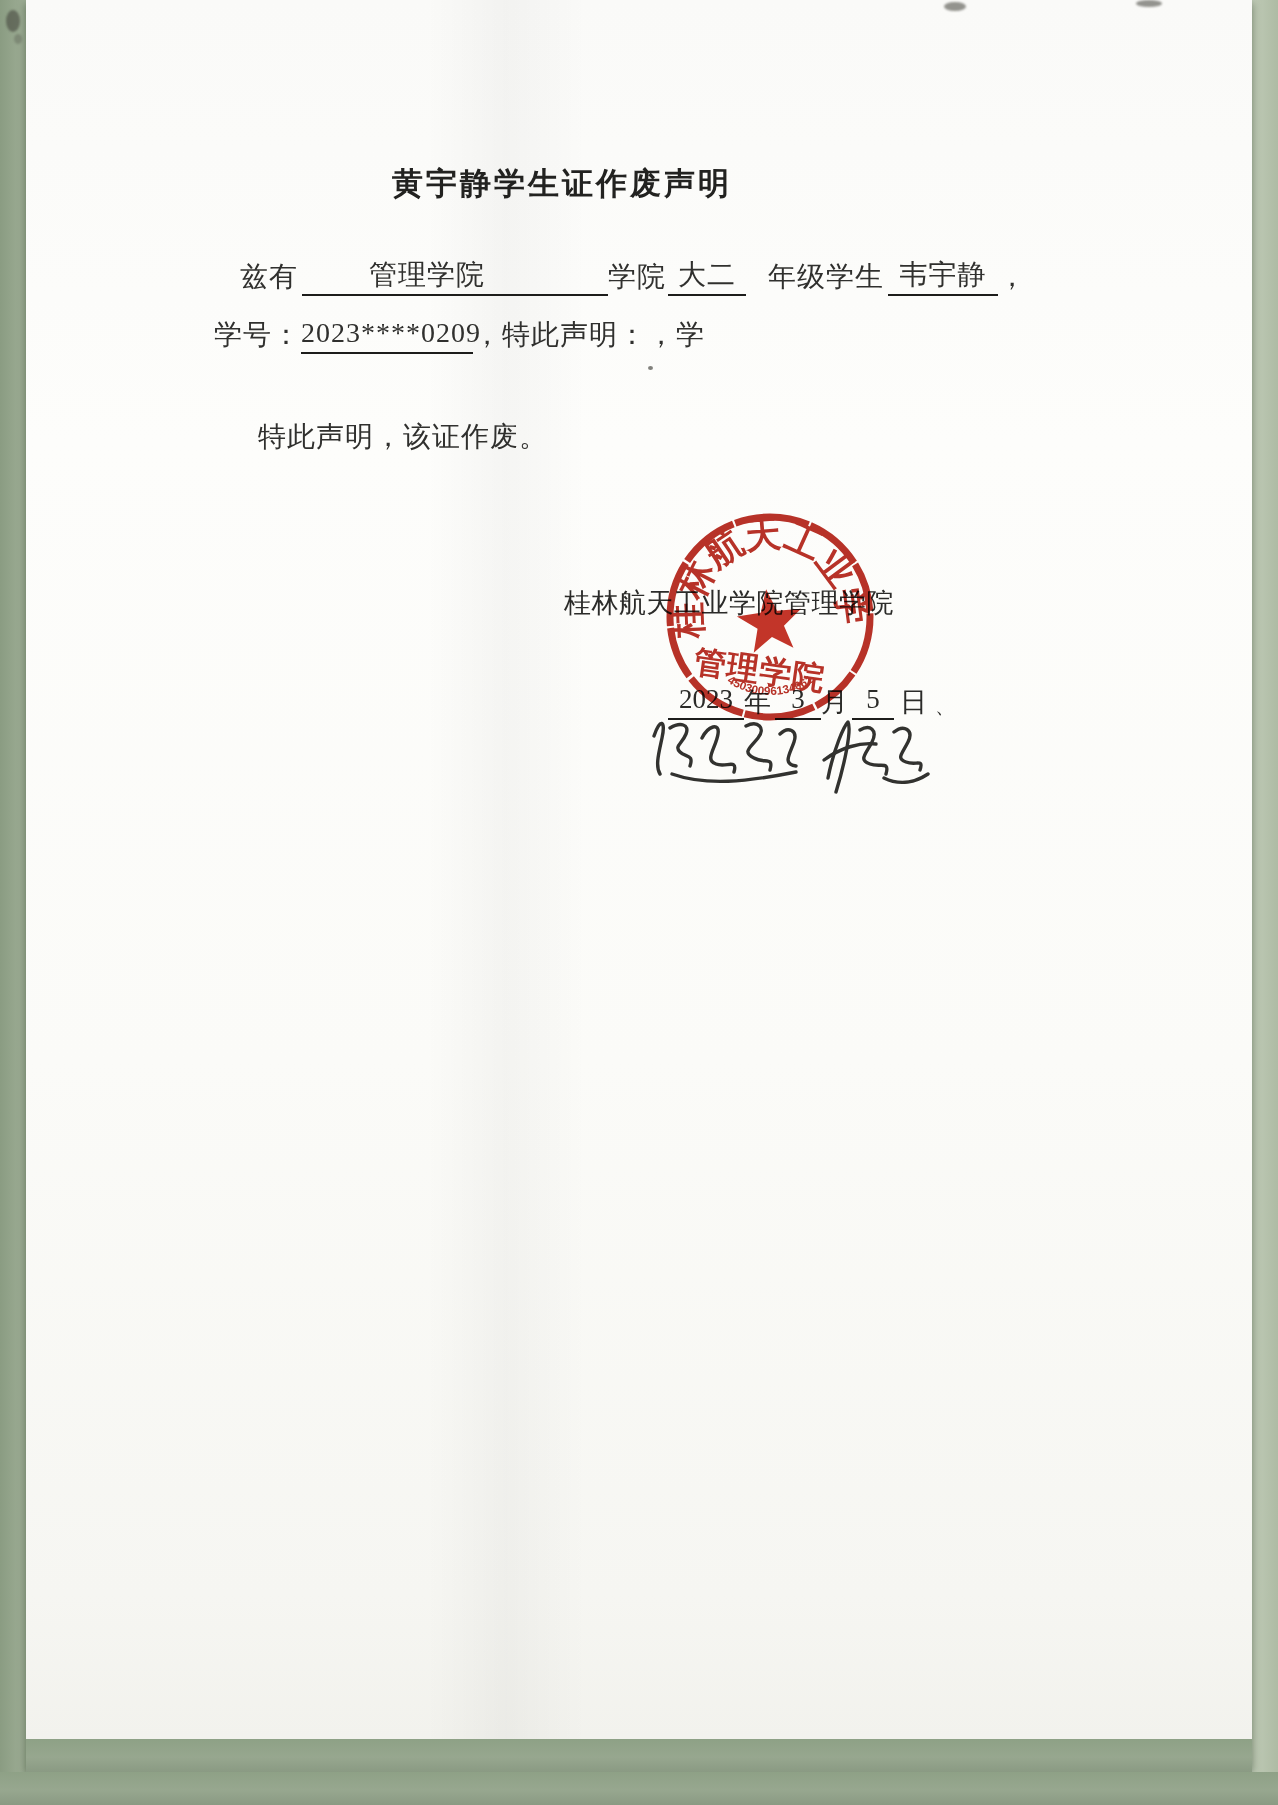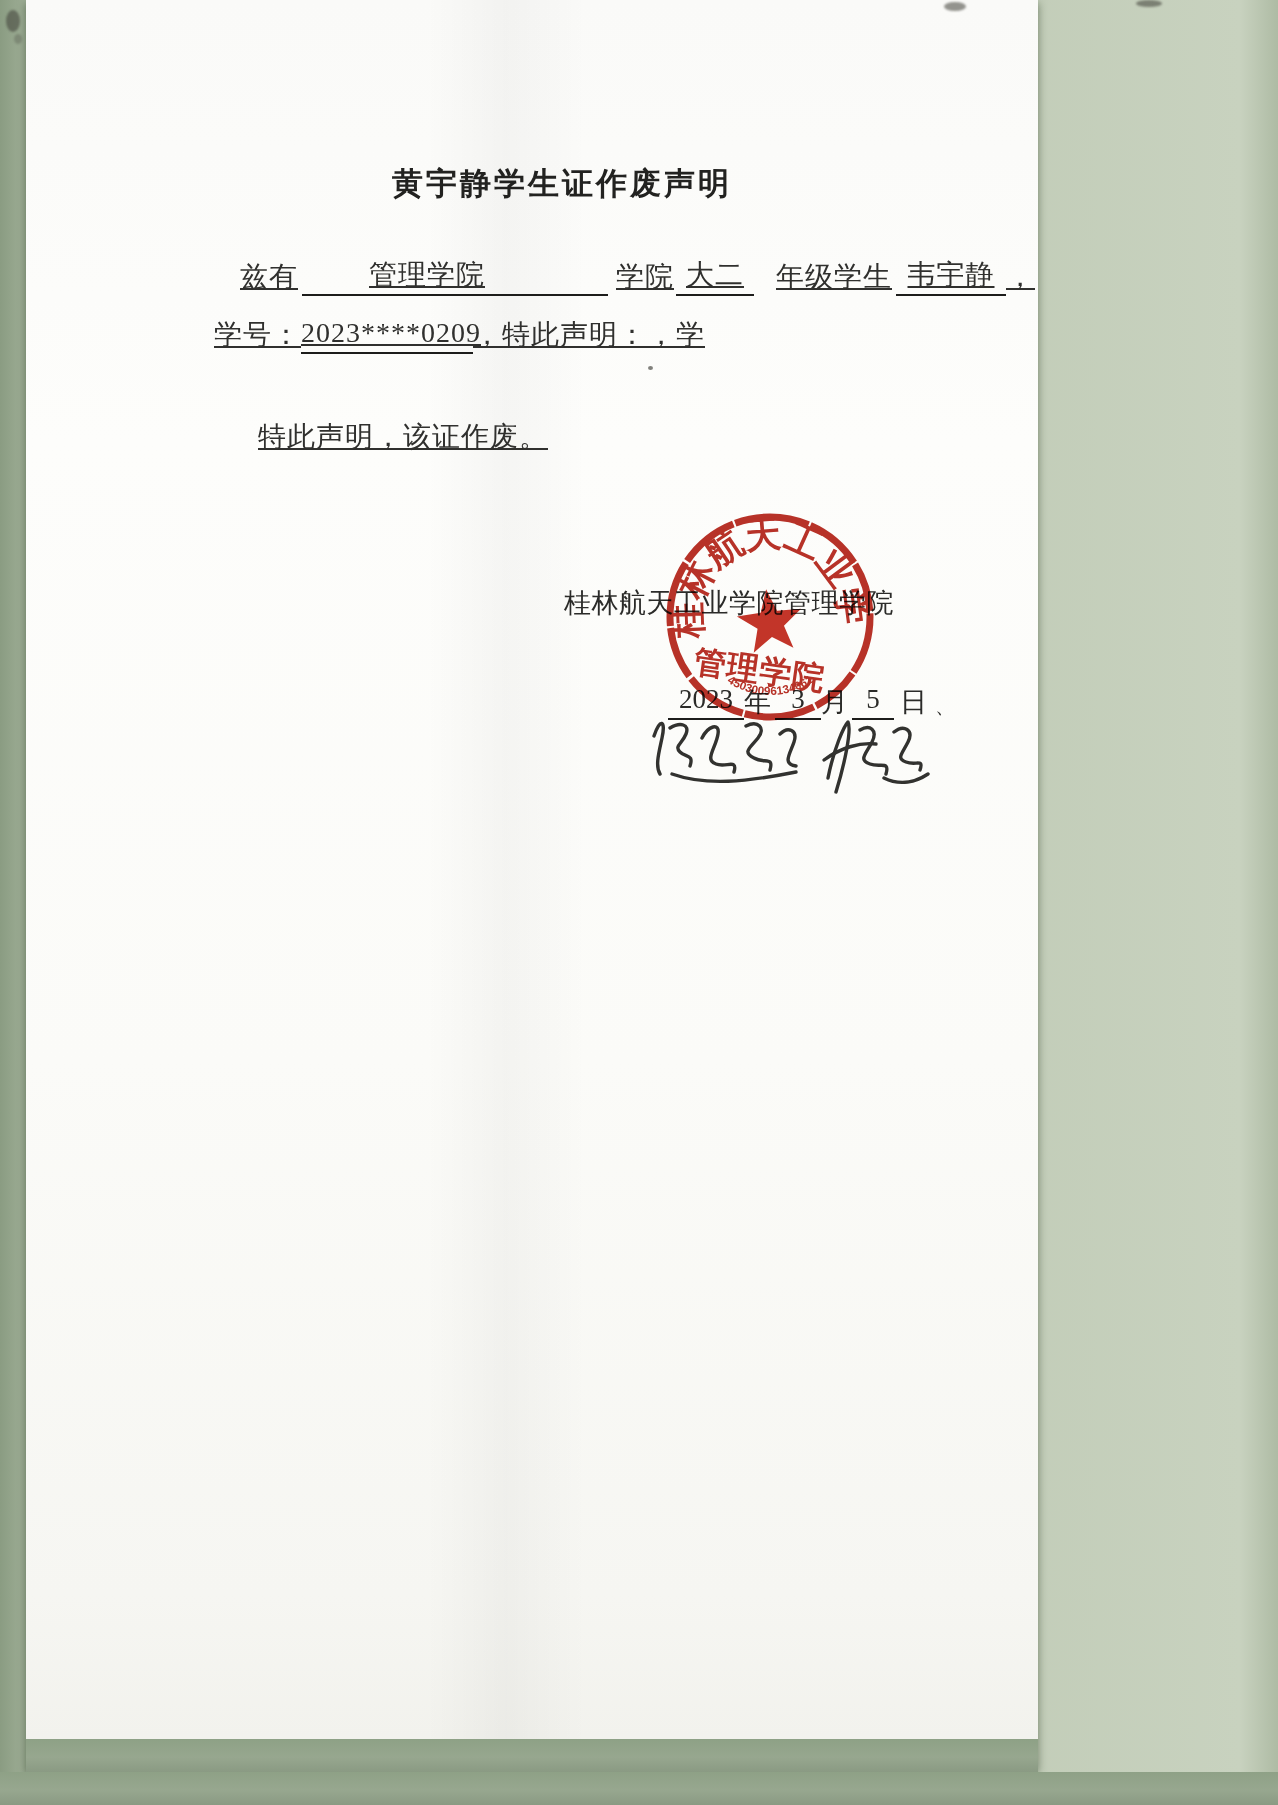--- a/index.html
+++ b/index.html
@@ -3,21 +3,21 @@
 <meta charset="utf-8">
 <style>
   html,body{margin:0;padding:0;}
   body{
     width:1278px;height:1805px;position:relative;overflow:hidden;
     background:linear-gradient(90deg,#8a9c82 0%,#a9b7a0 3%,#b9c5ae 50%,#c8d2bf 97%,#aebba4 100%);
     font-family:"Liberation Serif","DejaVu Serif",serif;
   }
   .scan{position:absolute;inset:0;}
   .paper{
-    position:absolute;left:26px;top:0;width:1012px;height:1772px;
+    position:absolute;left:26px;top:0;width:1226px;height:1772px;
     background:linear-gradient(180deg,#fafaf8 0%,#fdfdfb 25%,#fbfbf8 60%,#f6f6f2 90%,#f1f1ec 100%);
     box-shadow:0 3px 8px rgba(40,60,35,.55);
     border-radius:0 0 6px 3px;
   }
   .crease{
     position:absolute;left:400px;top:0;width:160px;height:100%;
     background:linear-gradient(90deg,rgba(0,0,0,0) 0%,rgba(0,0,0,.03) 50%,rgba(0,0,0,0) 100%);
     pointer-events:none;
   }
   .bottom-strip{
@@ -27,21 +27,21 @@
   .smudge{position:absolute;background:rgba(62,62,54,.55);border-radius:50%;filter:blur(1.2px);}
   .speck{position:absolute;width:5px;height:4px;background:#4c4c46;border-radius:50%;opacity:.7;}
 
   .title{
     position:absolute;top:163px;left:0;width:1072px;text-align:center;
     font-family:"Liberation Sans","DejaVu Sans",sans-serif;
     font-weight:700;font-size:31px;letter-spacing:3px;color:#222220;
   }
   .bodyline{
     position:absolute;display:flex;white-space:nowrap;
-    font-size:28px;color:#30302e;letter-spacing:1px;text-decoration:underline;
+    font-size:28px;color:#30302e;letter-spacing:1px;
   }
   .bl{
     display:inline-block;border-bottom:2px solid #1d1d1b;text-align:center;
     line-height:34px;height:36px;vertical-align:bottom;
   }
   .issuer{
     position:absolute;left:538px;top:585px;font-size:27px;color:#2b2b29;letter-spacing:.5px;
     white-space:nowrap;
   }
   .stamp{position:absolute;left:632px;top:505px;mix-blend-mode:multiply;opacity:.95;}
@@ -58,21 +58,21 @@
 <div class="scan">
 
   <div class="paper">
     <div class="crease"></div>
 
     <div class="title">黄宇静学生证作废声明</div>
 
     <div class="bodyline" style="left:214px;top:258px;">
       <span>兹有</span>
       <span class="bl" style="width:250px;padding-right:56px;margin-left:4px;">管理学院</span>
-      <span style="margin-left:8px;">学院</span>
+      <span style="">学院</span>
       <span class="bl" style="width:78px;margin-left:2px;">大二</span>
       <span style="margin-left:22px;">年级学生</span>
       <span class="bl" style="width:110px;margin-left:4px;">韦宇静</span>
       <span>，</span>
     </div>
 
     <div class="bodyline" style="left:168px;top:316px;margin-left:20px;">
       <span>学号：</span>
       <span class="bl" style="width:172px;">2023****0209</span>
       <span>，特此声明：</span>

